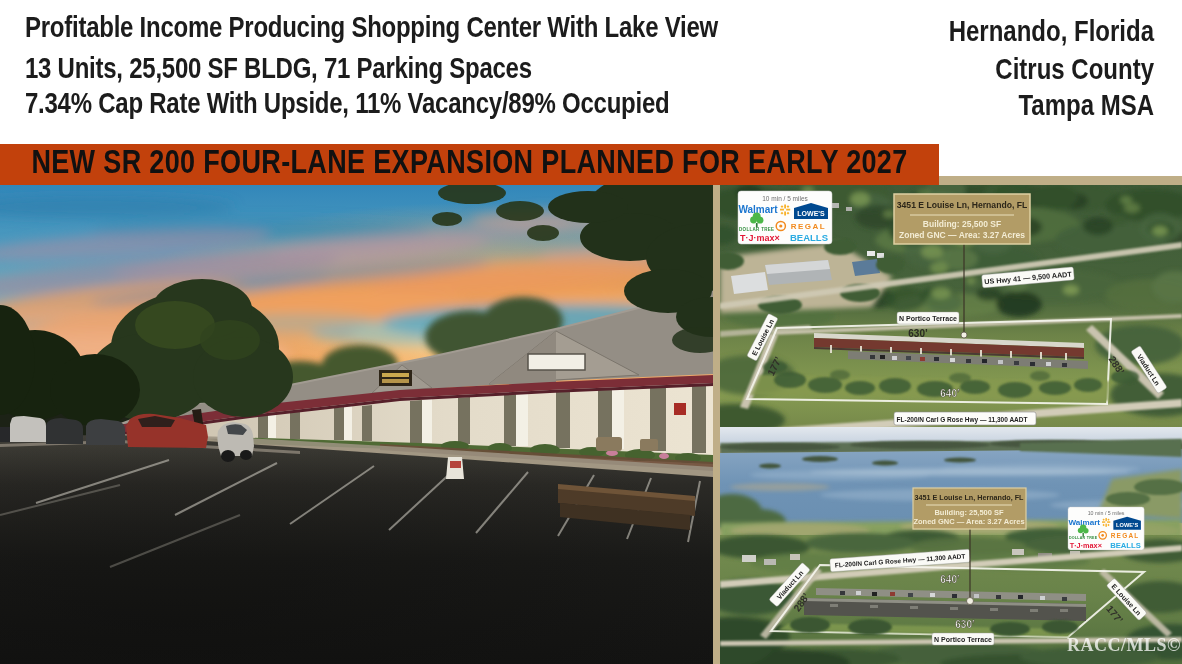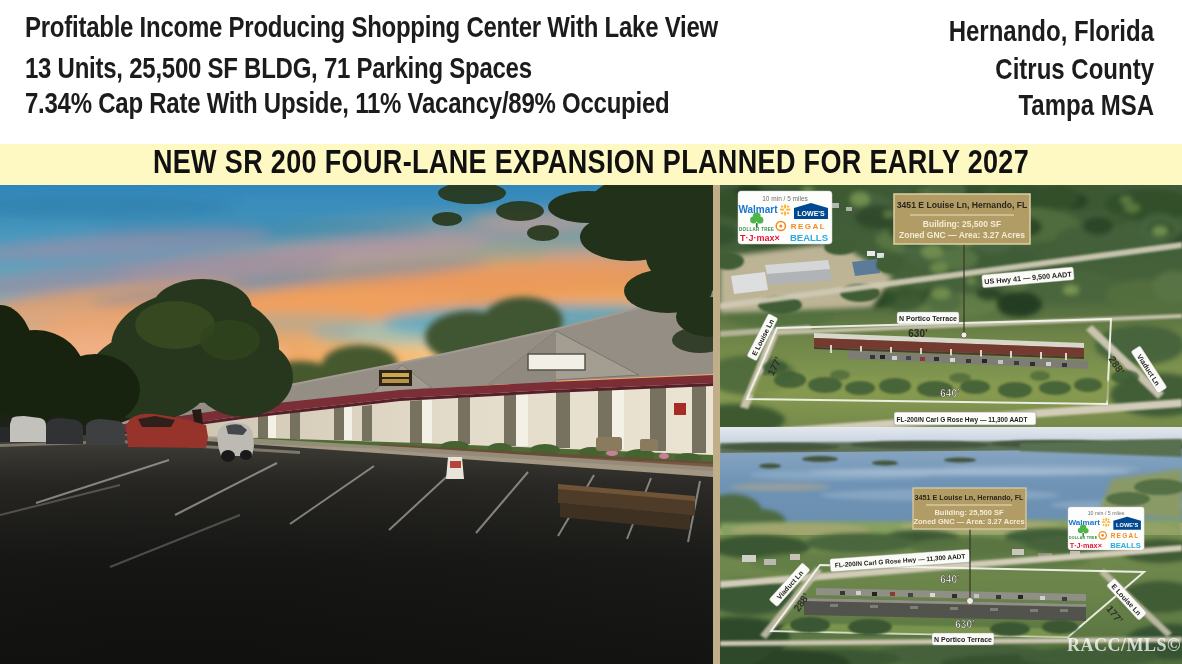--- a/index.html
+++ b/index.html
@@ -1,21 +1,21 @@
 <!DOCTYPE html>
 <html><head>
 <meta charset="utf-8">
 <style>
   html,body{margin:0;padding:0;background:#fff;}
   body{width:1182px;height:664px;overflow:hidden;font-family:"Liberation Sans",sans-serif;}
   .page{position:relative;width:1182px;height:664px;background:#bfae87;}
   .header{position:absolute;left:0;top:0;width:1182px;height:176px;background:#ffffff;}
   .hl{position:absolute;left:25px;color:#1c1c1c;font-weight:bold;font-size:24px;letter-spacing:-0.25px;white-space:nowrap;transform:scaleY(1.22);transform-origin:left center;}
   .hr{position:absolute;right:28px;color:#1c1c1c;font-weight:bold;font-size:24px;white-space:nowrap;text-align:right;transform:scaleY(1.22);transform-origin:right center;}
-  .banner{position:absolute;left:0;top:144px;width:1182px;height:41px;background:#fef9c3;}
+  .banner{position:absolute;left:0;top:144px;width:939px;height:41px;background:#c2410c;}
   .banner div{position:absolute;width:100%;top:0;height:41px;line-height:36px;text-align:center;color:#111;font-weight:bold;font-size:27px;letter-spacing:0.35px;transform:scaleY(1.25);transform-origin:center center;}
   .photoL{position:absolute;left:0;top:185px;}
   .photoR1{position:absolute;left:720px;top:185px;}
   .photoR2{position:absolute;left:720px;top:427px;}
   .wm{position:absolute;left:1067px;top:635px;color:rgba(255,255,255,0.75);font-family:"Liberation Serif",serif;font-weight:bold;font-size:18px;letter-spacing:0.5px;}
 </style>
 </head>
 <body>
 <div class="page">
 

